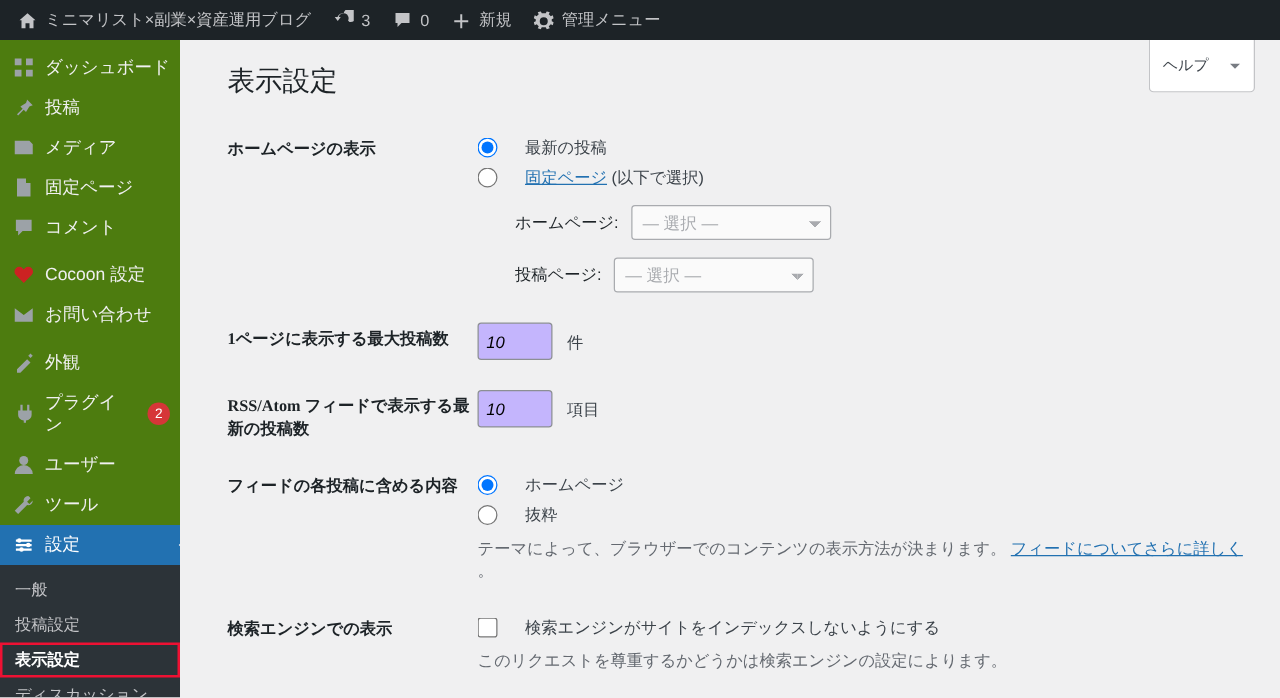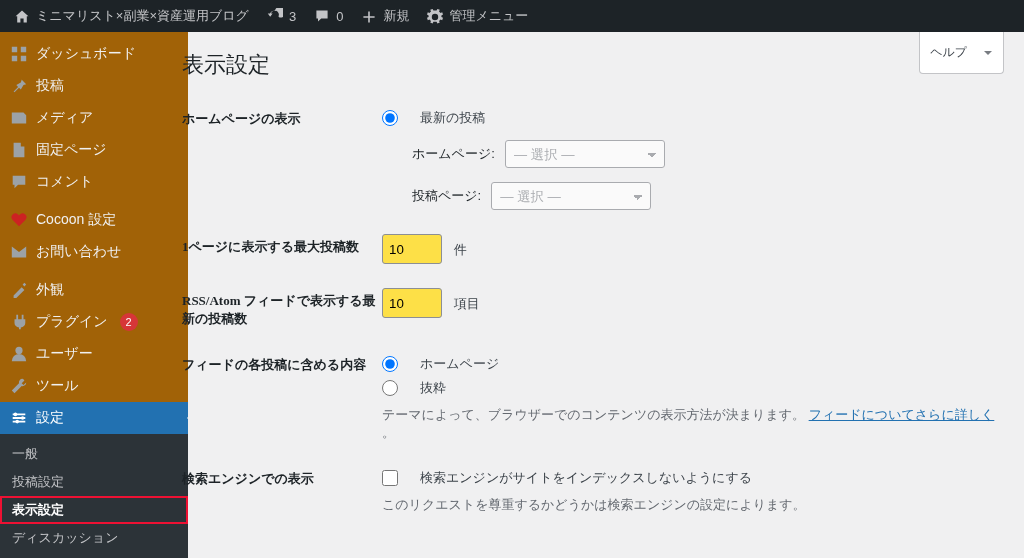--- a/index.html
+++ b/index.html
@@ -5,21 +5,21 @@
 * { margin:0; padding:0; box-sizing:border-box; font-family:-apple-system,BlinkMacSystemFont,"Segoe UI","Hiragino Sans","Hiragino Kaku Gothic ProN","Yu Gothic",Meiryo,sans-serif; }
 body { background:#f0f0f1; color:#3c434a; font-size:13px; }
 .wrap { width:1024px; height:558px; overflow:hidden; position:relative; background:#f0f0f1; }
 
 
 .toolbar { height:32px; background:#1d2327; color:#c3c4c7; display:flex; align-items:center; padding:0 8px 0 14px; font-size:13px; gap:18px; }
 .toolbar .tb-item { display:flex; align-items:flex-end; gap:6px; color:#c3c4c7; cursor:pointer; }
 .toolbar svg { width:16px; height:16px; fill:#c3c4c7; display:block; }
 
 
-.sidebar { position:absolute; top:32px; left:0; width:188px; bottom:16px; background:#a16207; color:#c3c4c7; font-size:14px; padding-top:6px; }
+.sidebar { position:absolute; top:32px; left:0; width:144px; bottom:16px; background:#4d7c0f; color:#c3c4c7; font-size:14px; padding-top:6px; }
 .sidebar .menu-item { display:flex; align-items:center; gap:8px; padding:7px 8px 7px 10px; cursor:pointer; color:#f0f0f1; position:relative; }
 .sidebar .menu-item svg { width:18px; height:18px; fill:#9ca2a7; flex:0 0 18px; }
 .sidebar .menu-item.current { background:#2271b1; color:#fff; }
 .sidebar .menu-item.current svg { fill:#fff; }
 .sidebar .menu-item.current::after { content:""; position:absolute; right:-7px; top:50%; margin-top:-8px; border:8px solid transparent; border-right-color:#f0f0f1; }
 .sidebar .submenu { background:#2c3338; padding:6px 0; }
 .sidebar .submenu .sub-item { padding:5px 12px; color:#c3c4c7; cursor:pointer; font-size:13px; }
 .sidebar .submenu .sub-item.active { color:#fff; font-weight:600; }
 .sidebar .submenu .sub-item.hl { outline:2px solid #e13; outline-offset:-2px; }
 .badge-heart svg { fill:#c22!important; }
@@ -37,21 +37,21 @@
 .form-table > .row > .td { flex:1; font-size:13px; color:#3c434a; }
 .radio-item,.check-item { display:flex; align-items:center; gap:22px; padding:3px 0;}
 .radio-item input,.check-item input { width:16px; height:16px; cursor:pointer;}
 .radio-item label,.check-item label { cursor:pointer; }
 a.link { color:#2271b1; text-decoration:underline; cursor:pointer; }
 .desc { color:#646970; font-size:13px; padding-top:6px; }
 .sub-opts { padding:10px 0 0 30px; display:flex; flex-direction:column; gap:14px; }
 .sub-opts .sel-row { display:flex; align-items:center; gap:10px; }
 .sub-opts label { color:#1d2327; }
 select.mock { width:160px; height:28px; border:1px solid #8c8f94; border-radius:3px; background:#fff; color:#8c8f94; padding:0 8px; appearance:none; background-image:linear-gradient(45deg,transparent 50%,#8c8f94 50%),linear-gradient(-45deg,transparent 50%,#8c8f94 50%); background-position: calc(100% - 12px) 12px, calc(100% - 7px) 12px; background-size:5px 5px; background-repeat:no-repeat;}
-input.num { width:60px; height:30px; border:1px solid #8c8f94; border-radius:3px; background:#fde047; padding:0 6px; }
+input.num { width:60px; height:30px; border:1px solid #8c8f94; border-radius:3px; background:#c4b5fd; padding:0 6px;font-style:italic; }
 .suffix { margin-left:8px; color:#3c434a; }
 </style>
 </head>
 <body>
 <div class="wrap">
 
 <div class="toolbar">
   <div class="tb-item">
     <svg viewBox="0 0 20 20">
           <path d="M10 2l8 7h-2v8h-4v-5H8v5H4v-8H2z"></path>
@@ -185,20 +185,24 @@
   <h1 class="page-title">表示設定</h1>
 
   <div class="form-table">
 
     <div class="row">
       <div class="th">ホームページの表示</div>
       <div class="td">
         <div class="radio-item">
           <input type="radio" checked="" style="">
           <label>最新の投稿</label>
+        </div>
+        <div class="radio-item">
+          <input type="radio" style="">
+          <label><a class="link">固定ページ</a><span> (以下で選択)</span></label>
         </div>
         <div class="sub-opts">
           <div class="sel-row">
             <label>ホームページ:</label>
             <select class="mock" disabled=""><option>— 選択 —</option></select>
           </div>
           <div class="sel-row">
             <label>投稿ページ:</label>
             <select class="mock" disabled=""><option>— 選択 —</option></select>
           </div>

